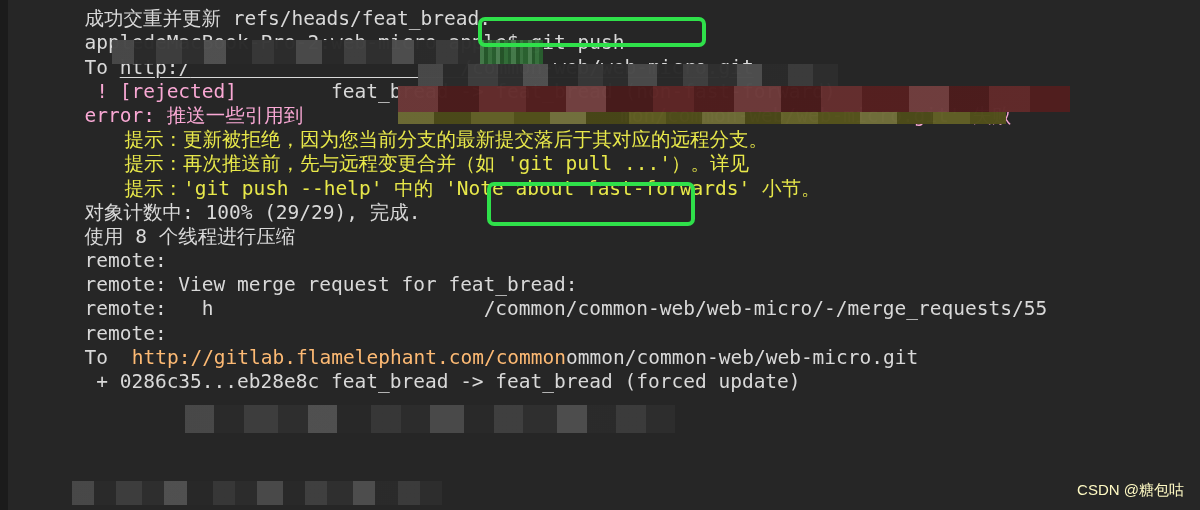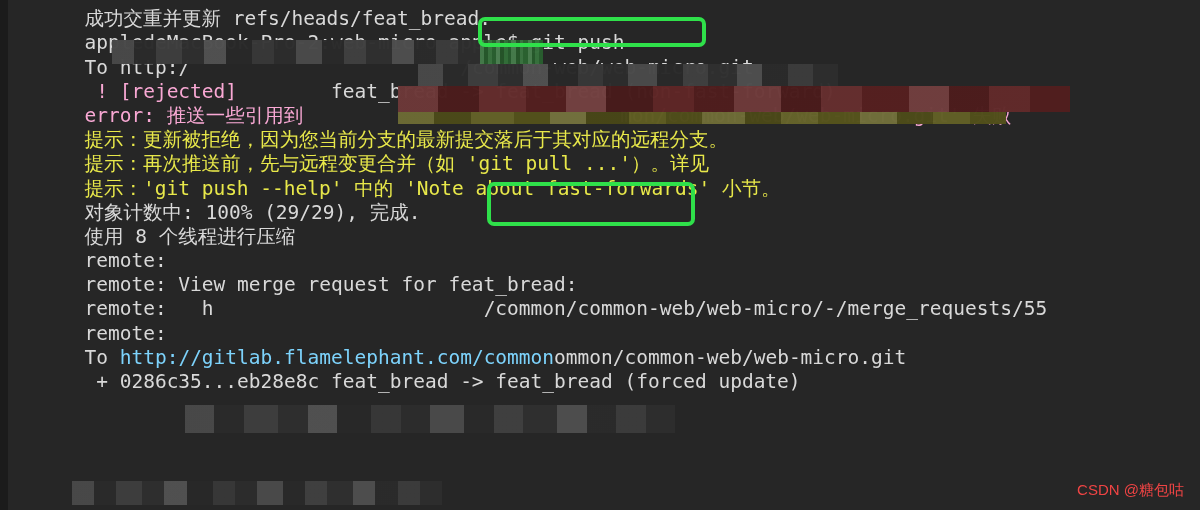--- a/index.html
+++ b/index.html
@@ -49,24 +49,24 @@
     letter-spacing: 0px;
     white-space: pre;
     color: #d8d8d8;
     position: relative;
   }
 
   .seg { white-space: pre; }
 
   .c-white   { color: #d9d9d9; }
   .c-red     { color: #f9a8d4; }
-  .c-yellow  { color: #e8e84a; }
-  .c-dim     { color: #7dd3fc; }
+  .c-yellow  { color: #e8e84a; margin-left: 40px; }
+  .c-dim     { color: #fdba74; margin-left: 12px; }
 
-  .underline { text-underline-offset: 3px; }
+  .underline { text-decoration: underline; text-underline-offset: 3px; }
 
   
   .redact {
     position: absolute;
     z-index: 3;
     background-color: #3a3a3a;
     background-image:
       linear-gradient(90deg,
         rgba(255,255,255,.10) 0 6%,  rgba(0,0,0,.18) 6% 12%,
         rgba(255,255,255,.05) 12% 19%, rgba(0,0,0,.10) 19% 25%,
@@ -92,21 +92,21 @@
     z-index: 5;
     box-sizing: border-box;
   }
 
   #watermark {
     position: absolute;
     right: 16px;
     bottom: 10px;
     font-family: "Liberation Sans", "DejaVu Sans", sans-serif;
     font-size: 15px;
-    color: #ef4444;
+    color: #fef9c3;
     z-index: 6;
     white-space: pre;
   }
 </style>
 </head>
 <body>
 
 <div id="terminal">
 
   <div id="terminal-left-edge"></div>

